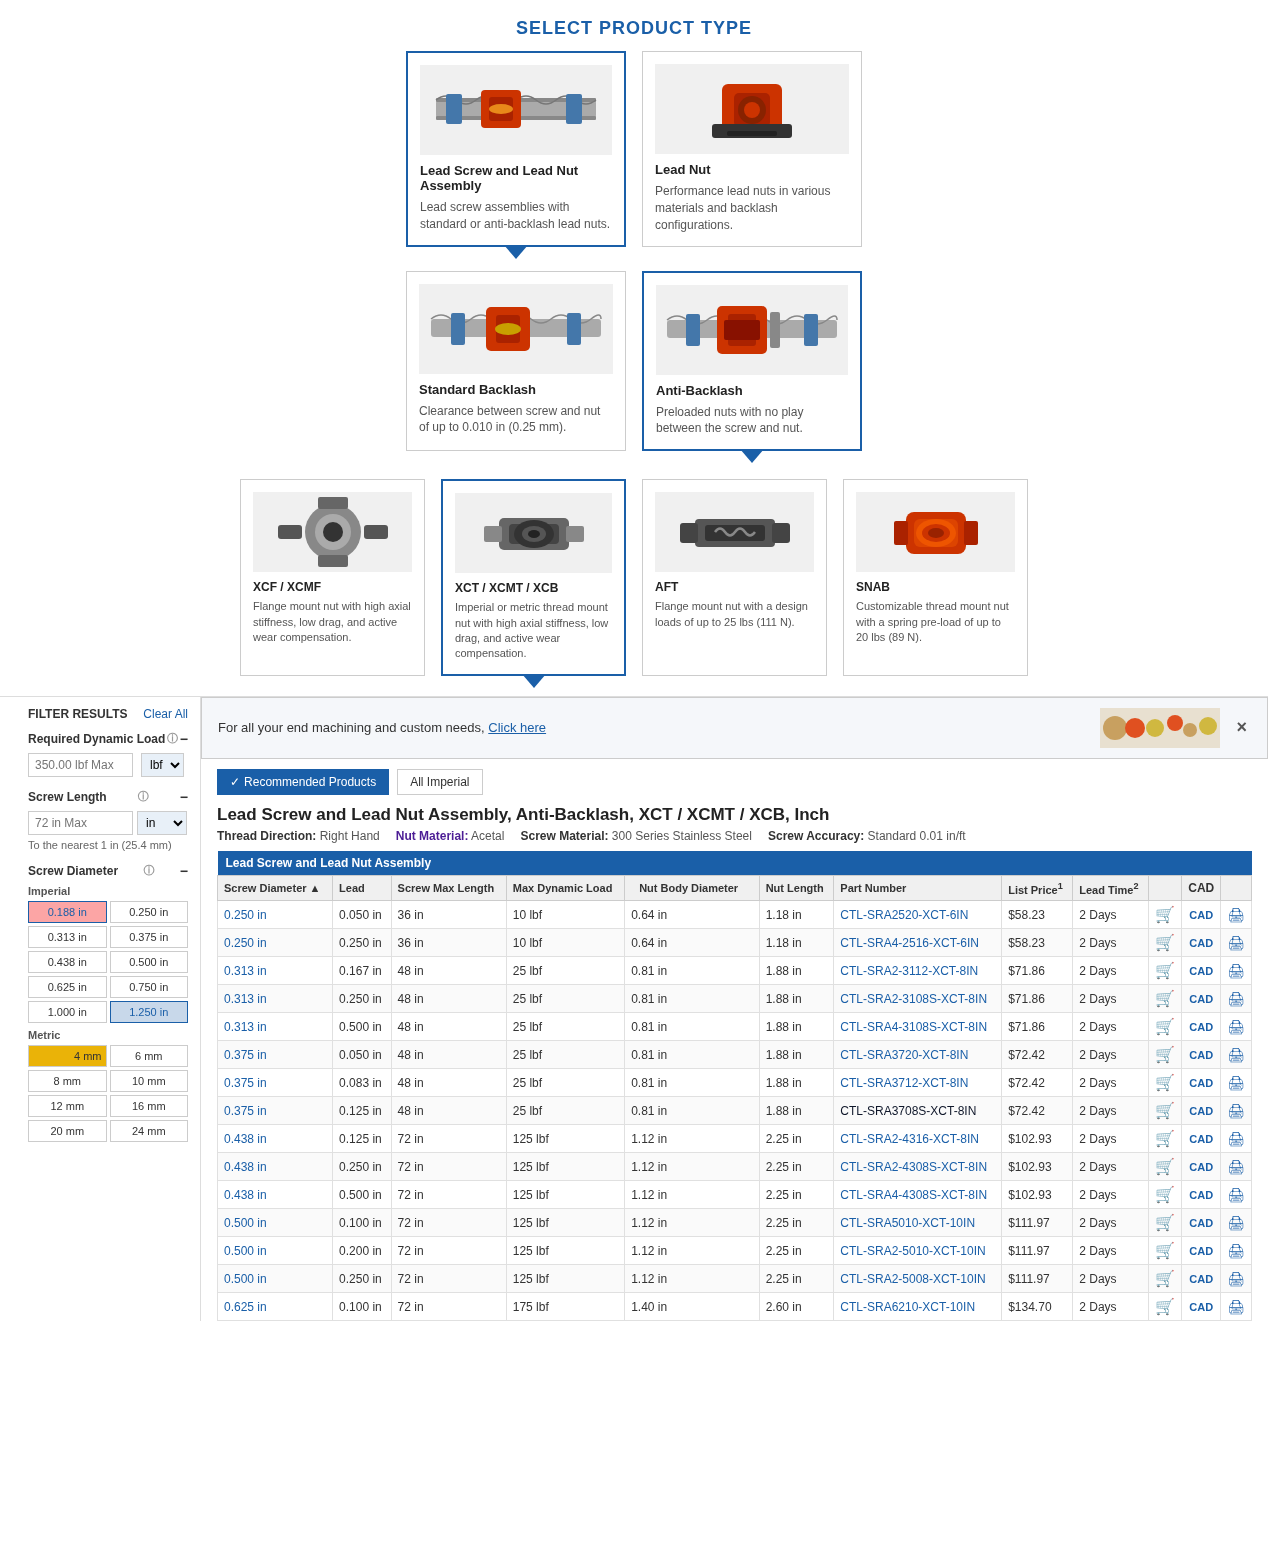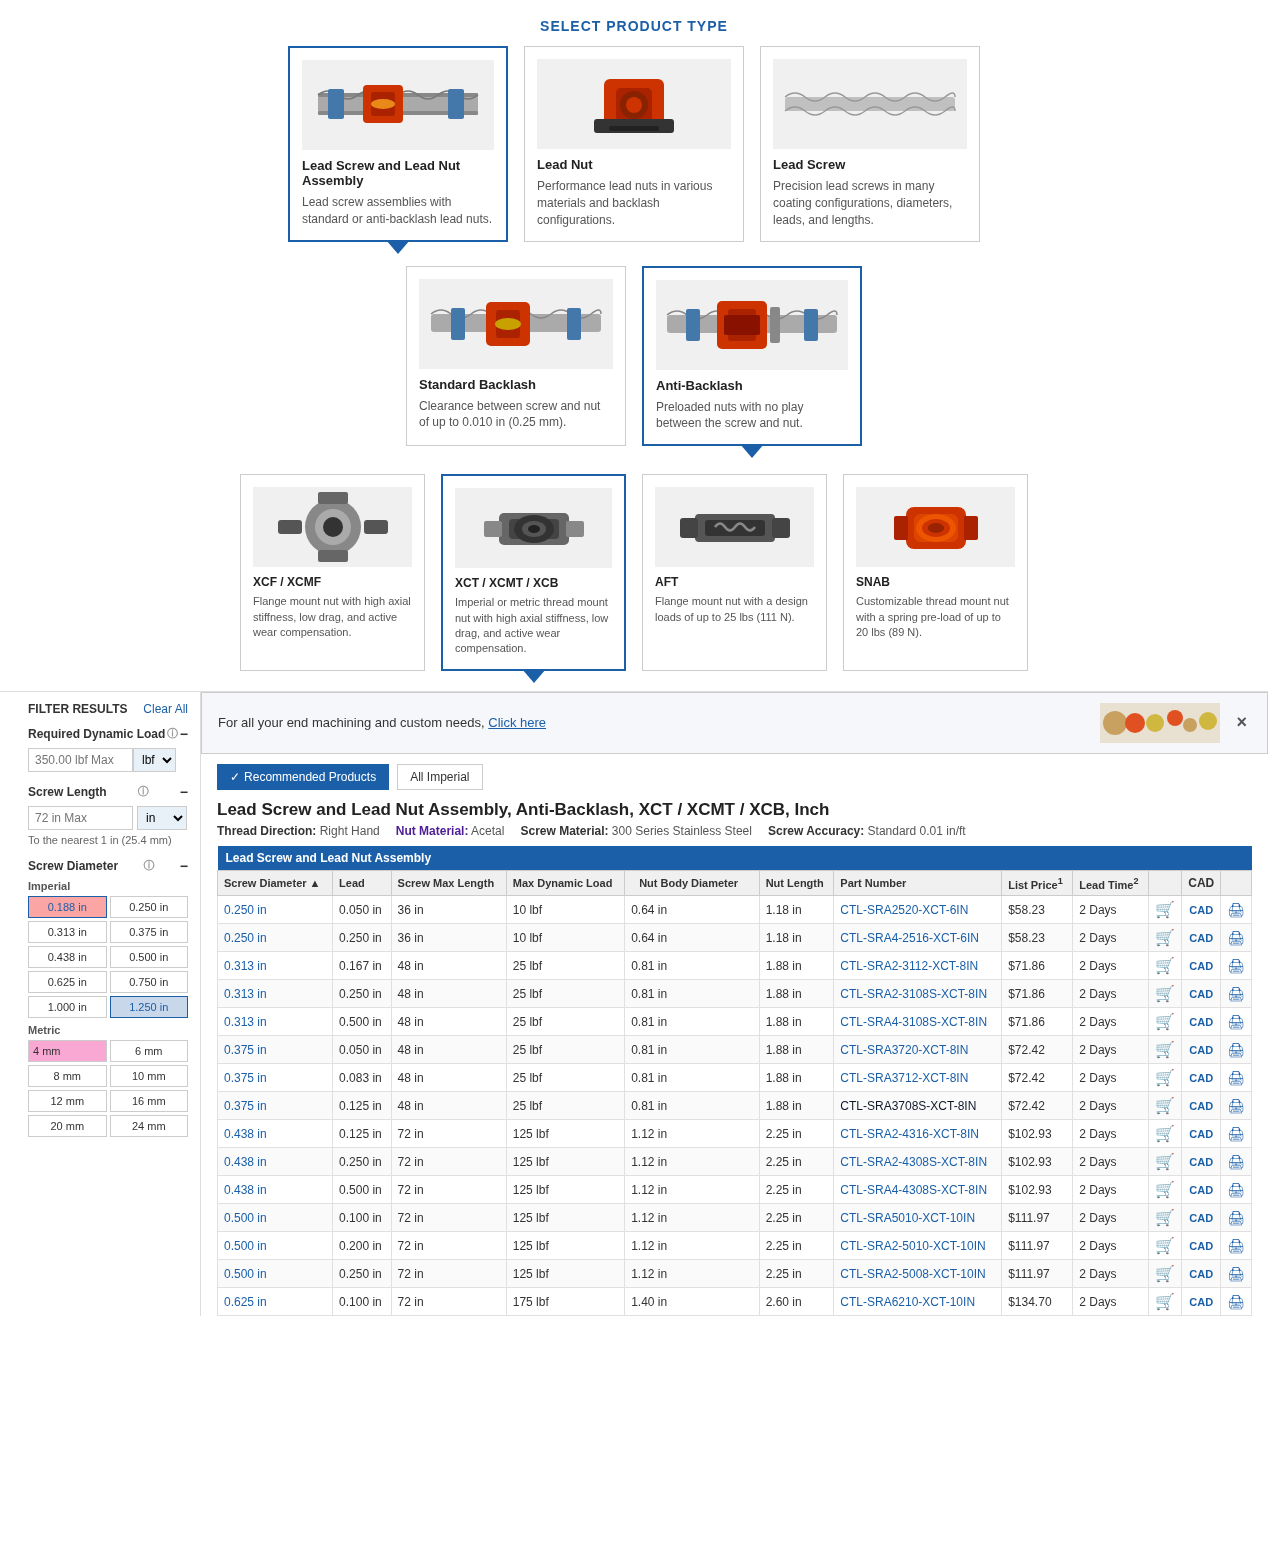--- a/index.html
+++ b/index.html
@@ -24,21 +24,21 @@
       width: 0;
       height: 0;
       border-left: 12px solid transparent;
       border-right: 12px solid transparent;
       border-top: 14px solid #1a5fa8;
     }
   </style>
 </head>
 <body>
 
-<div style="text-align:center; color:#1a5fa8; font-weight:bold; font-size:14px; letter-spacing:1px; padding:18px 0 12px;">
+<div style="text-align:center; color:#1a5fa8; font-weight:bold; font-size:18px; letter-spacing:1px; padding:18px 0 12px;">
   <span>SELECT PRODUCT TYPE</span>
 </div>
 
 <div style="display:flex; justify-content:center; gap:16px; padding:0 200px; margin-bottom:4px;">
 
   <div style="border:2px solid #1a5fa8; padding:12px; width:220px; cursor:pointer; position:relative;">
     <div class="product-img-box" style="background:#f0f0f0; height:90px; display:flex; align-items:center; justify-content:center; margin-bottom:8px;">
 
       <svg width="180" height="80" viewBox="0 0 180 80">
         <rect x="10" y="30" width="160" height="18" rx="3" fill="#aaa"></rect>
@@ -70,31 +70,20 @@
         <ellipse cx="60" cy="41" rx="8" ry="8" fill="#cc3300"></ellipse>
 
         <rect x="20" y="55" width="80" height="14" rx="3" fill="#333"></rect>
         <rect x="35" y="62" width="50" height="5" rx="2" fill="#222"></rect>
       </svg>
     </div>
     <div style="font-weight:bold; font-size:13px; margin-bottom:6px; color:#222;">Lead Nut</div>
     <div style="font-size:12px; color:#555; line-height:1.4;">Performance lead nuts in various materials and backlash configurations.</div>
   </div>
 
-  <div style="border:1px solid #ccc; padding:12px; width:220px; cursor:pointer;">
-    <div class="product-img-box" style="background:#f0f0f0; height:90px; display:flex; align-items:center; justify-content:center; margin-bottom:8px;">
-      <svg width="180" height="50" viewBox="0 0 180 50">
-        <rect x="5" y="18" width="170" height="14" rx="3" fill="#c0c0c0"></rect>
-        <path d="M5,18 Q15,10 25,18 Q35,26 45,18 Q55,10 65,18 Q75,26 85,18 Q95,10 105,18 Q115,26 125,18 Q135,10 145,18 Q155,26 165,18 Q175,10 175,18" stroke="#999" stroke-width="1.5" fill="none"></path>
-        <path d="M5,32 Q15,24 25,32 Q35,40 45,32 Q55,24 65,32 Q75,40 85,32 Q95,24 105,32 Q115,40 125,32 Q135,24 145,32 Q155,40 165,32 Q175,24 175,32" stroke="#999" stroke-width="1.5" fill="none"></path>
-      </svg>
-    </div>
-    <div style="font-weight:bold; font-size:13px; margin-bottom:6px; color:#222;">Lead Screw</div>
-    <div style="font-size:12px; color:#555; line-height:1.4;">Precision lead screws in many coating configurations, diameters, leads, and lengths.</div>
-  </div>
 </div>
 
 <div style="display:flex; justify-content:center; gap:16px; padding:20px 320px 4px; margin-bottom:4px;">
   <div style="border:1px solid #ccc; padding:12px; width:220px; cursor:pointer;">
     <div class="product-img-box" style="background:#f0f0f0; height:90px; display:flex; align-items:center; justify-content:center; margin-bottom:8px;">
       <svg width="180" height="80" viewBox="0 0 180 80">
         <rect x="5" y="30" width="170" height="18" rx="3" fill="#aaa"></rect>
         <path d="M5,30 Q15,22 25,30 Q35,38 45,30 Q55,22 65,30 Q75,38 85,30 Q95,22 105,30 Q115,38 125,30 Q135,22 145,30 Q155,38 165,30 Q175,22 175,30" stroke="#888" stroke-width="1.5" fill="none"></path>
 
         <rect x="60" y="18" width="44" height="44" rx="5" fill="#cc3300"></rect>
@@ -205,21 +194,21 @@
       <span style="font-weight:bold; font-size:12px; color:#333;">FILTER RESULTS</span>
       <button style="color:#1a5fa8; font-size:12px; cursor:pointer; border:none; background:none; padding:0;">Clear All</button>
     </div>
 
     <div style="margin-bottom:12px;">
       <div style="font-weight:bold; font-size:12px; color:#333; display:flex; align-items:center; justify-content:space-between; margin-bottom:6px;">
         <span>Required Dynamic Load</span>
         <span style="color:#999; font-size:11px;">ⓘ</span>
         <span style="color:#333; font-size:14px; cursor:pointer; font-weight:bold;">−</span>
       </div>
-      <div style="display:flex; align-items:center; gap:0;">
+      <div style="display:flex; align-items:center; gap:8px;">
         <input type="text" style="border: 1px solid rgb(204, 204, 204); padding: 4px 6px; font-size: 12px; width: 105px;" placeholder="350.00 lbf Max">
         <select style="border:1px solid #ccc; padding:3px 4px; font-size:12px; background:#e8f0f8;">
           <option>lbf</option>
           <option>N</option>
         </select>
       </div>
     </div>
 
     <div style="margin-bottom:12px;">
       <div style="font-weight:bold; font-size:12px; color:#333; display:flex; align-items:center; justify-content:space-between; margin-bottom:6px;">
@@ -251,21 +240,21 @@
         <div style="border:1px solid #ccc; padding:4px 4px; font-size:11px; text-align:center; cursor:pointer; background:#fff; color:#333;">0.375 in</div>
         <div style="border:1px solid #ccc; padding:4px 4px; font-size:11px; text-align:center; cursor:pointer; background:#fff; color:#333;">0.438 in</div>
         <div style="border:1px solid #ccc; padding:4px 4px; font-size:11px; text-align:center; cursor:pointer; background:#fff; color:#333;">0.500 in</div>
         <div style="border:1px solid #ccc; padding:4px 4px; font-size:11px; text-align:center; cursor:pointer; background:#fff; color:#333;">0.625 in</div>
         <div style="border:1px solid #ccc; padding:4px 4px; font-size:11px; text-align:center; cursor:pointer; background:#fff; color:#333;">0.750 in</div>
         <div style="border:1px solid #ccc; padding:4px 4px; font-size:11px; text-align:center; cursor:pointer; background:#fff; color:#333;">1.000 in</div>
         <div style="border:1px solid #ccc; padding:4px 4px; font-size:11px; text-align:center; cursor:pointer; background:#c8d8ea; border-color:#1a5fa8; color:#1a5fa8;">1.250 in</div>
       </div>
       <div style="font-size:11px; color:#555; font-weight:bold; margin-bottom:4px;">Metric</div>
       <div style="display:grid; grid-template-columns:1fr 1fr; gap:3px;">
-        <div style="border:1px solid #ccc; padding:4px 4px; font-size:11px; text-align:left; cursor:pointer; background:#f9a8d4;">4 mm</div>
+        <div style="border:1px solid #ccc; padding:4px 4px; font-size:11px; text-align:right; cursor:pointer; background:#eab308;">4 mm</div>
         <div style="border:1px solid #ccc; padding:4px 4px; font-size:11px; text-align:center; cursor:pointer; background:#fff;">6 mm</div>
         <div style="border:1px solid #ccc; padding:4px 4px; font-size:11px; text-align:center; cursor:pointer; background:#fff;">8 mm</div>
         <div style="border:1px solid #ccc; padding:4px 4px; font-size:11px; text-align:center; cursor:pointer; background:#fff;">10 mm</div>
         <div style="border:1px solid #ccc; padding:4px 4px; font-size:11px; text-align:center; cursor:pointer; background:#fff;">12 mm</div>
         <div style="border:1px solid #ccc; padding:4px 4px; font-size:11px; text-align:center; cursor:pointer; background:#fff;">16 mm</div>
         <div style="border:1px solid #ccc; padding:4px 4px; font-size:11px; text-align:center; cursor:pointer; background:#fff;">20 mm</div>
         <div style="border:1px solid #ccc; padding:4px 4px; font-size:11px; text-align:center; cursor:pointer; background:#fff;">24 mm</div>
       </div>
     </div>
 

